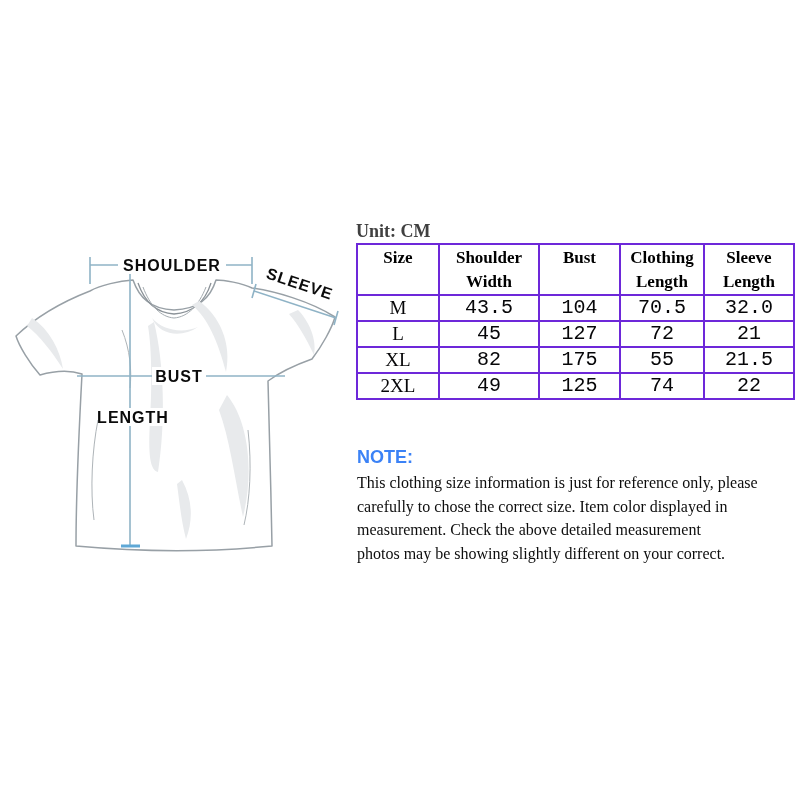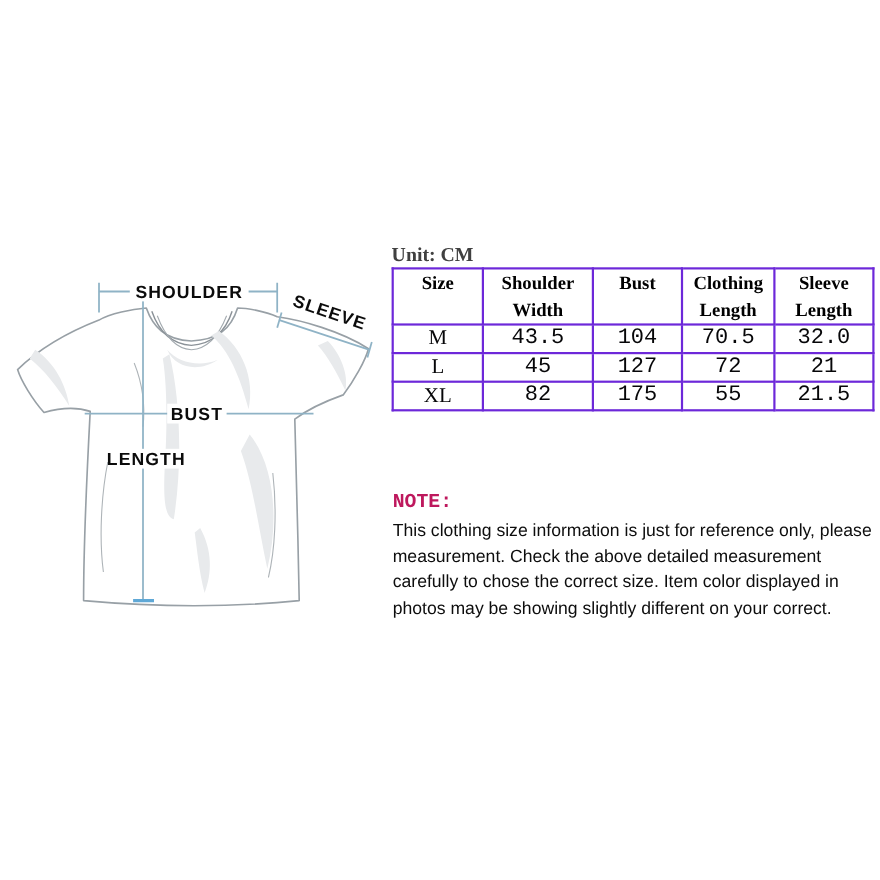--- a/index.html
+++ b/index.html
@@ -74,29 +74,29 @@
     font-size: 20px;
   }
   
   .note-block {
     position: absolute;
     left: 357px;
     top: 447px;
     width: 442px;
   }
   .note-title {
-    font-family: Liberation Mono, monospace;
+    font-family: Liberation Sans, sans-serif;
     font-weight: bold;
     font-size: 18px;
-    color: #be185d;
+    color: #3b82f6;
     line-height: 20px;
     margin-bottom: 4px;
   }
   .note-line {
-    font-family: Liberation Sans, sans-serif;
+    font-family: Liberation Serif, serif;
     font-size: 16px;
     line-height: 23.5px;
     color: #0d0d0d;
     white-space: nowrap;
   }
 </style>
 </head>
 <body>
 
 <div class="canvas">
@@ -199,27 +199,34 @@
           <td class="num-cell">72</td>
           <td class="num-cell">21</td>
         </tr>
         <tr>
           <td class="size-cell">XL</td>
           <td class="num-cell">82</td>
           <td class="num-cell">175</td>
           <td class="num-cell">55</td>
           <td class="num-cell">21.5</td>
         </tr>
+        <tr>
+          <td class="size-cell">2XL</td>
+          <td class="num-cell">49</td>
+          <td class="num-cell">125</td>
+          <td class="num-cell">74</td>
+          <td class="num-cell">22</td>
+        </tr>
       </tbody>
     </table>
   </div>
 
   <div class="note-block">
     <div class="note-title">NOTE:</div>
     <div>
       <div class="note-line">This clothing size information is just for reference only, please</div>
+      <div class="note-line">carefully to chose the correct size. Item color displayed in</div>
       <div class="note-line">measurement. Check the above detailed measurement</div>
-      <div class="note-line">carefully to chose the correct size. Item color displayed in</div>
       <div class="note-line">photos may be showing slightly different on your correct.</div>
     </div>
   </div>
 
 </div>
 
 </body></html>

